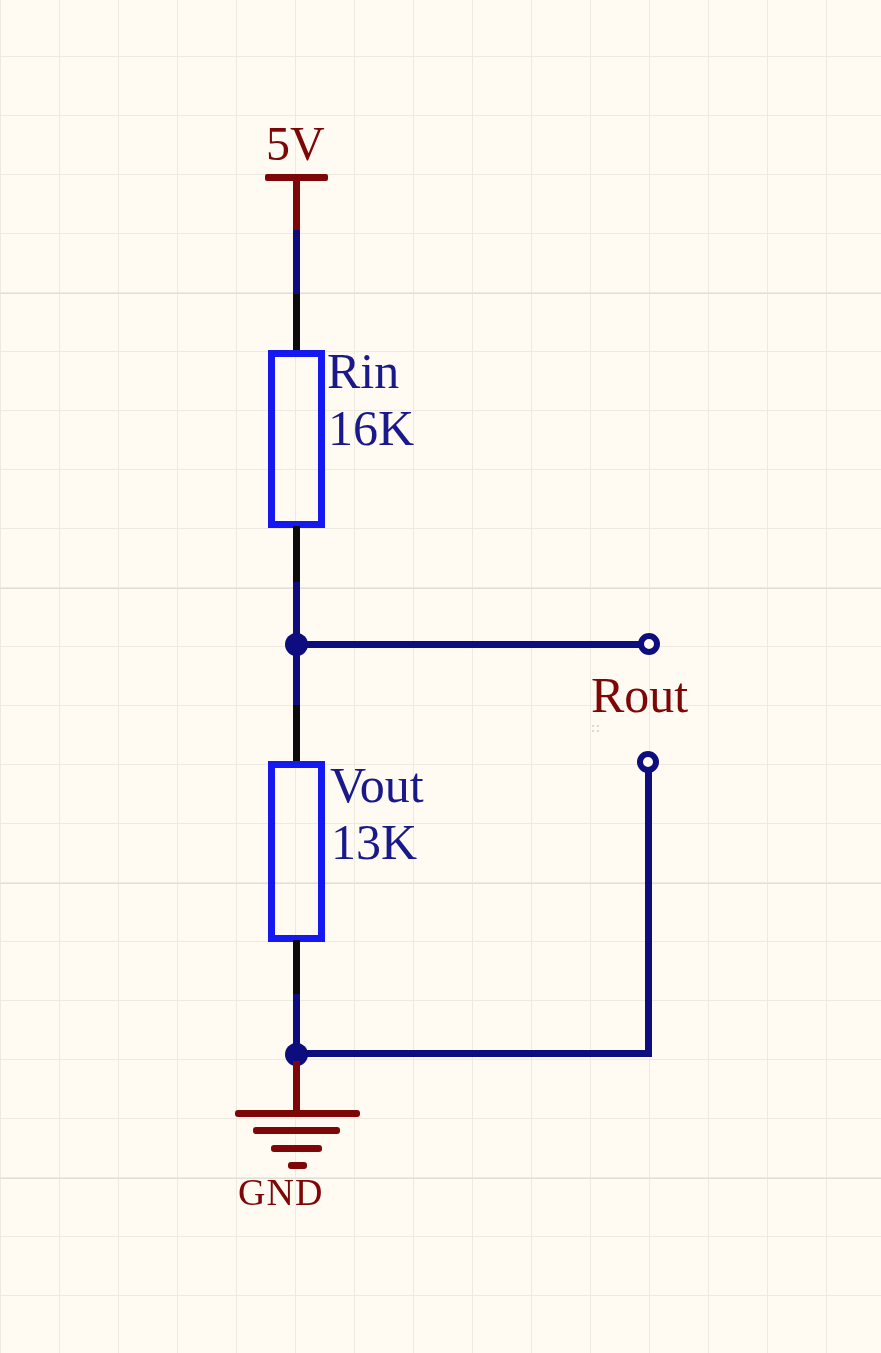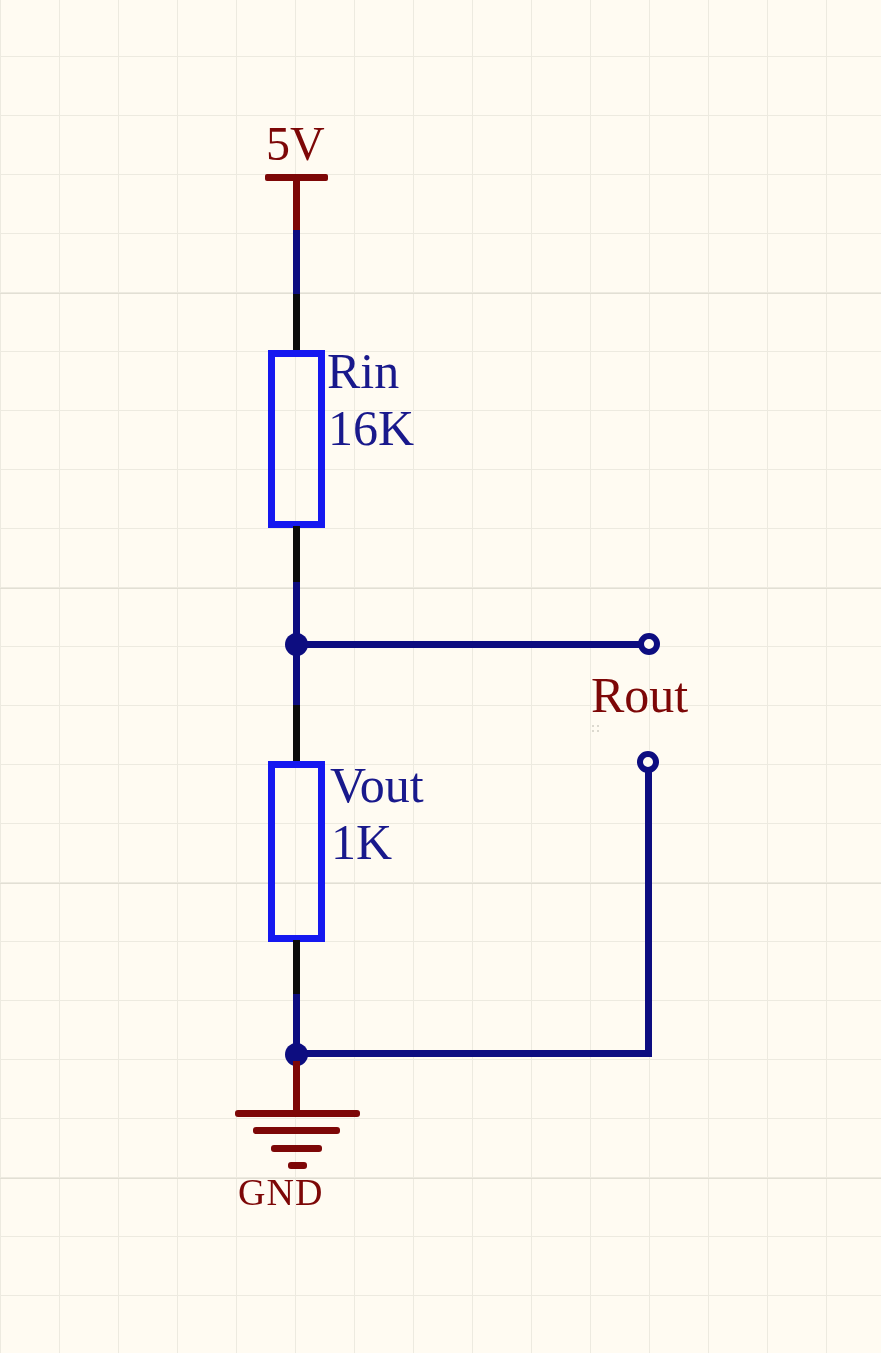--- a/index.html
+++ b/index.html
@@ -152,21 +152,21 @@
 
   
   <div class="abs navy-shape wire-c"></div>
 
   
   <div class="grp">
     <div class="abs black-shape pin-rout-top"></div>
     <div class="res-body res-rout"></div>
     <div class="abs black-shape pin-rout-bot"></div>
     <div class="lbl navy lbl-rout">Vout</div>
-    <div class="lbl navy lbl-15k">1K</div>
+    <div class="lbl navy lbl-15k">13K</div>
   </div>
 
   
   <div class="abs navy-shape wire-d"></div>
   <div class="abs navy-shape wire-h2"></div>
   <div class="junction junc-2"></div>
 
   
   <div class="grp">
     <div class="abs maroon-shape stem-gnd"></div>

